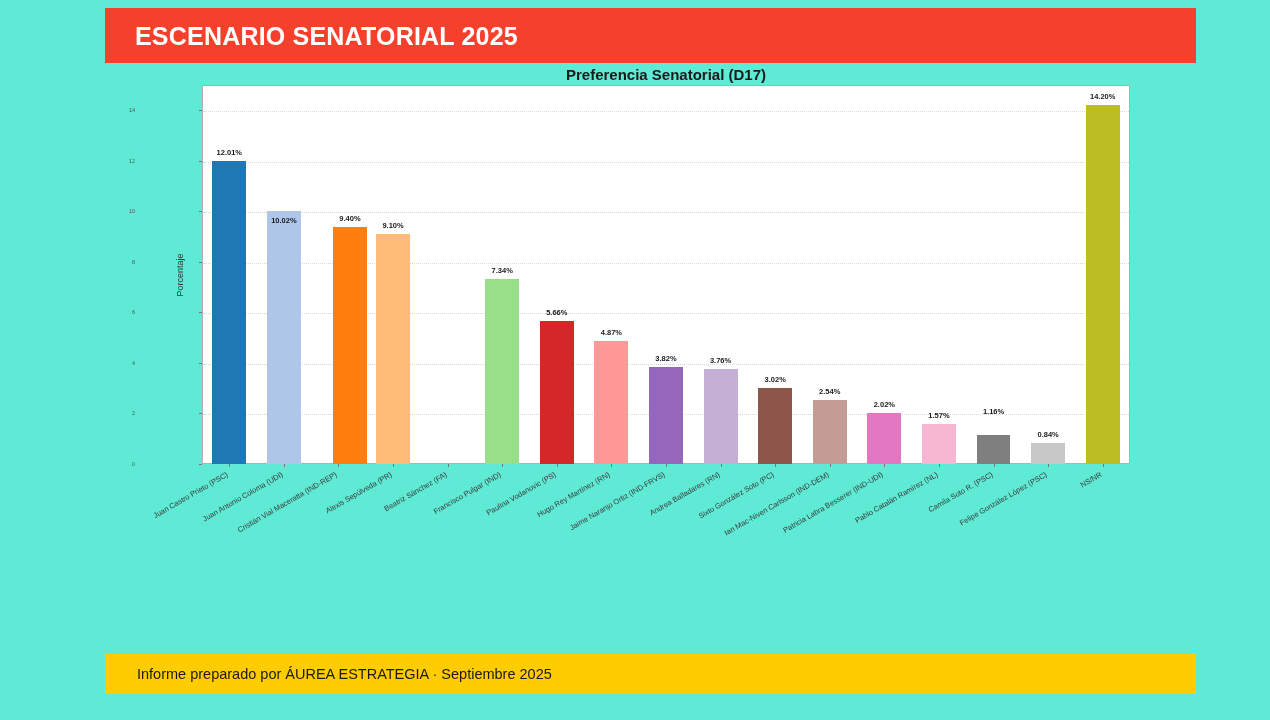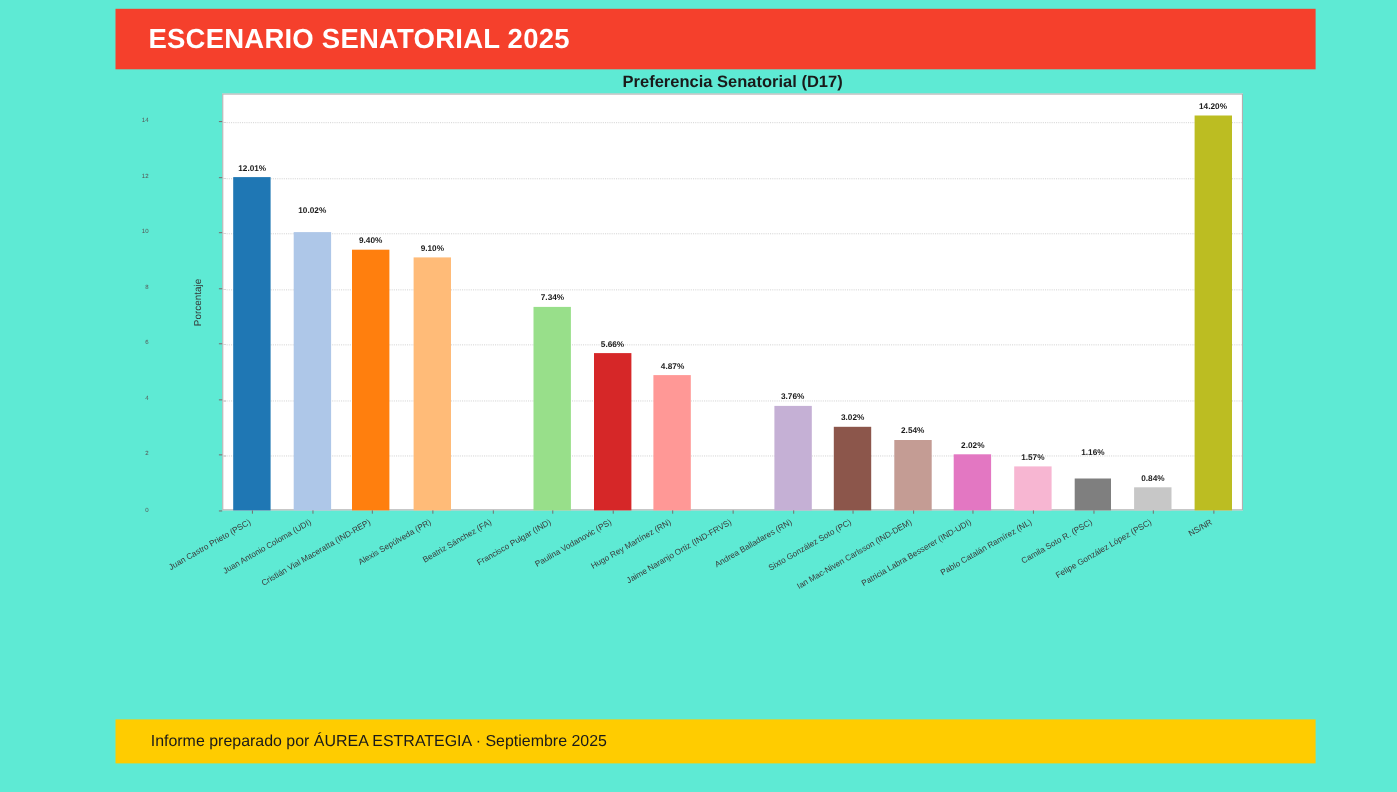--- a/index.html
+++ b/index.html
@@ -157,24 +157,24 @@
         <div class="y-tick-mark" style="top: 47.2667px; left: 199px;"></div>
       </div>
     <div id="bars-layer">
         <div class="bar-slot" style="left: 10.3718px; width: 33.8447px;">
           <div class="bar" style="height: 303.453px; background: rgb(31, 119, 180);"></div>
           <div class="bar-value" style="bottom: 307.453px;">12.01%</div>
         </div>
         <div class="x-tickmark" style="left: 27.2941px;"></div>
         <div class="bar-slot" style="left: 64.96px; width: 33.8447px;">
           <div class="bar" style="height: 253.172px; background: rgb(174, 199, 232);"></div>
-          <div class="bar-value" style="bottom: 268px;">10.02%</div>
+          <div class="bar-value" style="bottom: 239px;">10.02%</div>
         </div>
         <div class="x-tickmark" style="left: 81.8824px;"></div>
-        <div class="bar-slot" style="left: 118px; width: 33.8447px;">
+        <div class="bar-slot" style="left: 131px; width: 33.8447px;">
           <div class="bar" style="height: 237.507px; background: rgb(255, 127, 14);"></div>
           <div class="bar-value" style="bottom: 241.507px;">9.40%</div>
         </div>
         <div class="x-tickmark" style="left: 136.471px;"></div>
         <div class="bar-slot" style="left: 174.136px; width: 33.8447px;">
           <div class="bar" style="height: 229.927px; background: rgb(255, 187, 120);"></div>
           <div class="bar-value" style="bottom: 233.927px;">9.10%</div>
         </div>
         <div class="x-tickmark" style="left: 191.059px;"></div>
         <div class="x-tickmark" style="left: 245.647px;"></div>
@@ -186,20 +186,24 @@
         <div class="bar-slot" style="left: 337.901px; width: 33.8447px;">
           <div class="bar" style="height: 143.009px; background: rgb(214, 39, 40);"></div>
           <div class="bar-value" style="bottom: 147.009px;">5.66%</div>
         </div>
         <div class="x-tickmark" style="left: 354.824px;"></div>
         <div class="bar-slot" style="left: 392.489px; width: 33.8447px;">
           <div class="bar" style="height: 123.049px; background: rgb(255, 152, 150);"></div>
           <div class="bar-value" style="bottom: 127.049px;">4.87%</div>
         </div>
         <div class="x-tickmark" style="left: 409.412px;"></div>
+        <div class="bar-slot" style="left: 447.078px; width: 33.8447px;">
+          <div class="bar" style="height: 96.5187px; background: rgb(148, 103, 189);"></div>
+          <div class="bar-value" style="bottom: 100.519px;">3.82%</div>
+        </div>
         <div class="x-tickmark" style="left: 464px;"></div>
         <div class="bar-slot" style="left: 501.666px; width: 33.8447px;">
           <div class="bar" style="height: 95.0027px; background: rgb(197, 176, 213);"></div>
           <div class="bar-value" style="bottom: 99.0027px;">3.76%</div>
         </div>
         <div class="x-tickmark" style="left: 518.588px;"></div>
         <div class="bar-slot" style="left: 556.254px; width: 33.8447px;">
           <div class="bar" style="height: 76.3053px; background: rgb(140, 86, 75);"></div>
           <div class="bar-value" style="bottom: 80.3053px;">3.02%</div>
         </div>

